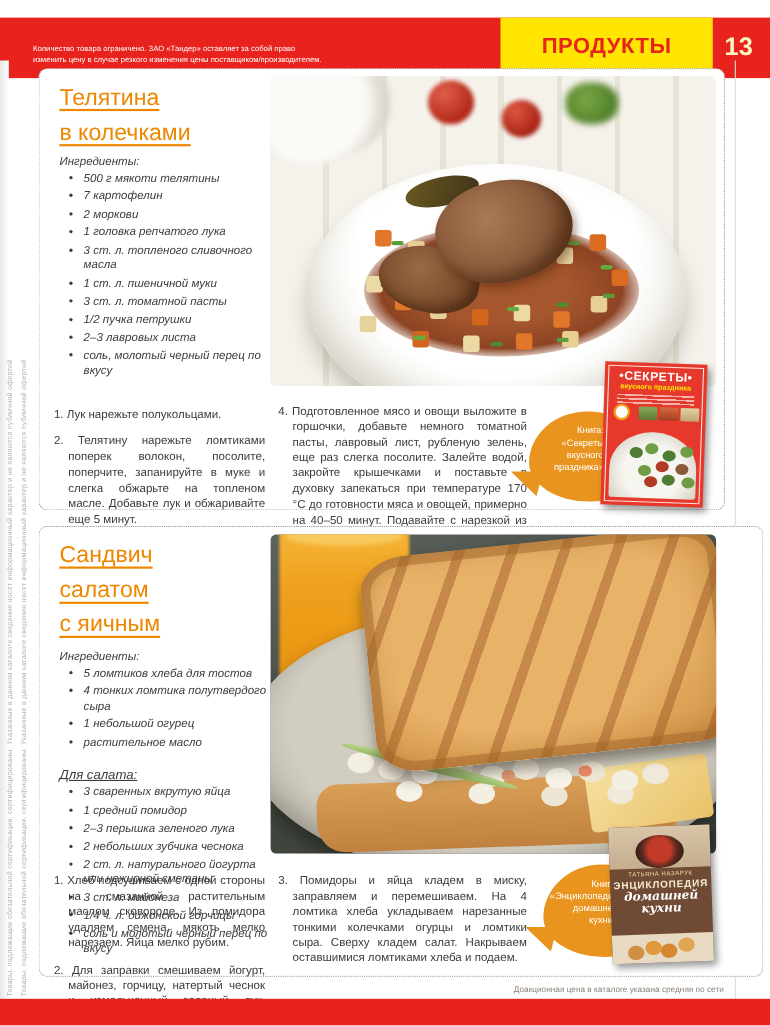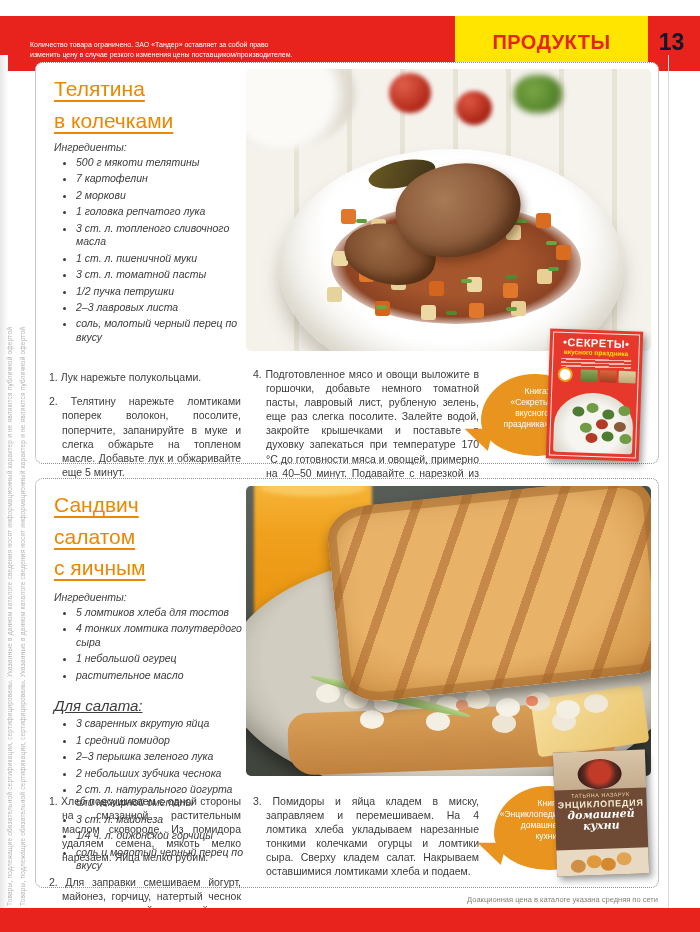--- a/index.html
+++ b/index.html
@@ -5,42 +5,42 @@
   html,body{margin:0;padding:0;}
   body{width:700px;height:932px;position:relative;overflow:hidden;background:#ffffff;
        font-family:"Liberation Sans",sans-serif;color:#3c3c3c;}
 
   
   .header{position:absolute;left:0;top:16px;width:700px;height:55px;background:#e8221c;}
   .disclaimer{position:absolute;left:30px;top:24px;width:340px;color:#fff;font-size:7px;line-height:1.45;}
   .section-box{position:absolute;left:455px;top:0;width:193px;height:53px;background:#ffe500;
                display:flex;align-items:center;justify-content:center;}
   .section-label{color:#e8221c;font-weight:bold;font-size:20px;letter-spacing:.5px;}
-  .page-num{position:absolute;left:648px;top:0;width:47px;height:53px;color:#0f172a;font-weight:bold;
+  .page-num{position:absolute;left:648px;top:0;width:47px;height:53px;color:#fef9c3;font-weight:bold;
             font-size:23px;display:flex;align-items:center;justify-content:center;}
 
   
   .page-edge-left{position:absolute;left:0;top:55px;width:8px;height:853px;background:linear-gradient(90deg,#e7e7e7,#ffffff);}
   .page-edge-right{position:absolute;left:668px;top:55px;width:1px;height:853px;background:#dcdcdc;}
   .vnote{position:absolute;transform:rotate(-90deg);transform-origin:left top;white-space:nowrap;
          font-size:6.5px;letter-spacing:.2px;color:#b3b1b1;}
   .footer-note{position:absolute;right:42px;top:895px;font-size:7.5px;color:#8a8078;}
   .bottom-bar{position:absolute;left:0;top:908px;width:700px;height:24px;background:#e8221c;}
 
   
   .card{position:absolute;left:35px;width:622px;background:#fff;border:1px dotted #8f8f8f;border-radius:8px;}
   #card1{top:62px;height:400px;}
-  #card2{top:478px;height:408px;}
+  #card2{top:478px;height:408px;padding-left:35px;}
   .recipe-title{position:absolute;left:18px;top:10px;color:#ee8700;font-size:21px;font-weight:normal;line-height:1.5;}
   .recipe-title div{text-decoration:underline;text-decoration-thickness:2px;text-underline-offset:4px;}
   .ing-block{position:absolute;left:18px;width:192px;}
   #card1 .ing-block{top:78px;}
   #card2 .ing-block{top:112px;width:198px;}
   .ing-label{font-style:italic;font-size:10.5px;}
-  .salad-label{font-style:italic;font-size:15px;text-decoration:underline;margin-top:15px;}
+  .salad-label{font-style:italic;font-size:12px;text-decoration:underline;margin-top:15px;}
   ul.ing{margin:3px 0 2px 0;padding-left:22px;font-style:italic;font-size:10.5px;}
   ul.ing li{margin-bottom:3px;line-height:1.28;}
   .steps{position:absolute;font-size:10.5px;line-height:1.35;}
   .step{margin-bottom:8px;padding-left:13px;text-indent:-13px;text-align:justify;}
   #card1 .steps.left{left:13px;top:296px;width:192px;}
   #card1 .steps.right{left:217px;top:293px;width:226px;}
   #card2 .steps.left{left:13px;top:304px;width:192px;}
   #card2 .steps.right{left:217px;top:304px;width:226px;}
 
   

